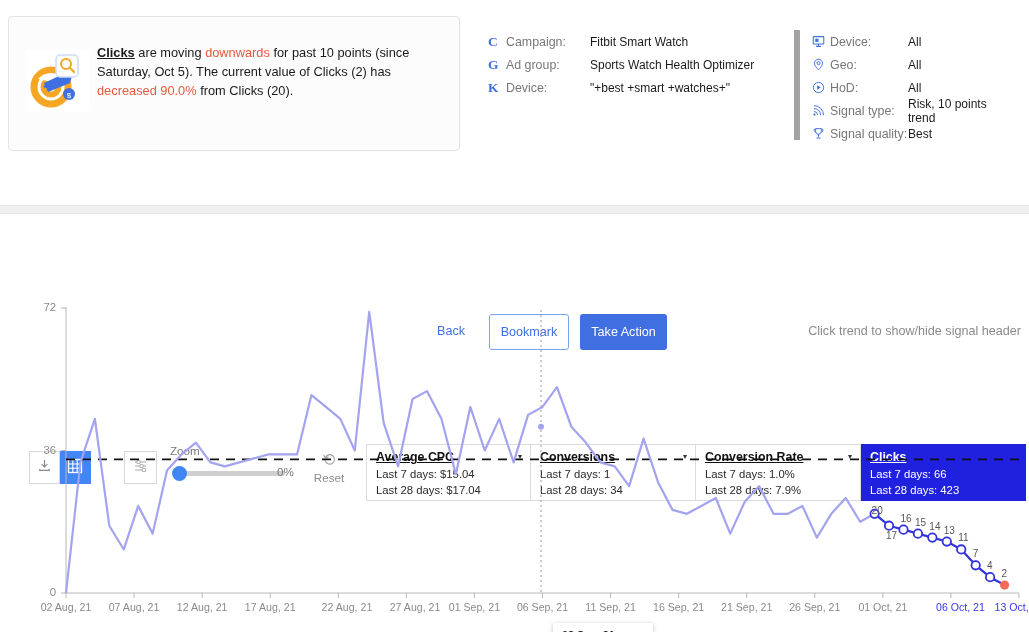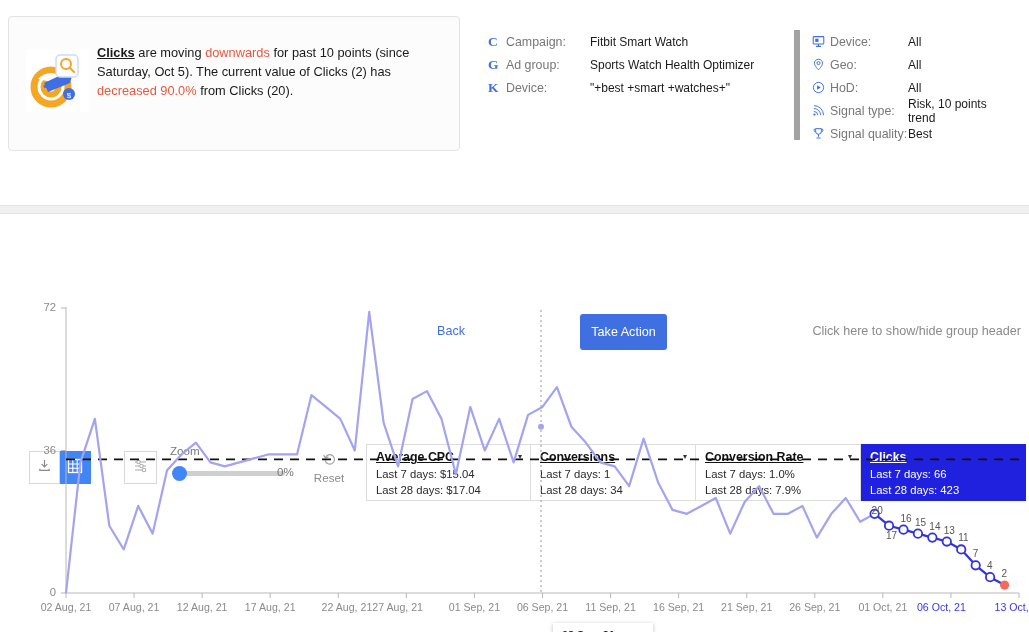--- a/index.html
+++ b/index.html
@@ -287,22 +287,23 @@
           </span>
           <span class="dlabel narrow">Signal quality:</span>
           <span class="dvalue">Best</span>
         </div>
       </div>
     </div>
   </div>
 
   <div class="action-bar">
     <div class="btn-back">Back</div>
+    <div class="btn-bookmark">Bookmark</div>
     <div class="btn-takeaction">Take Action</div>
-    <div class="toggle-hint">Click here to show/hide group header</div>
+    <div class="toggle-hint">Click trend to show/hide signal header</div>
   </div>
 
   <div class="divider-band"></div>
 
   <div class="toolbar">
 
     <div class="btn-group">
       <div class="tb-btn">
         <span>
           <svg width="15" height="15" viewBox="0 0 16 16">
@@ -422,29 +423,29 @@
 
     </div>
   <div class="ytick" style="left: 30px; top: 286px;">0</div>
       <div class="ytick" style="left: 30px; top: 143.5px;">36</div>
       <div class="ytick" style="left: 30px; top: 1px;">72</div>
       <div class="xtick" style="left: 32px; top: 301px; width: 68px; text-align: center;">02 Aug, 21</div>
       <div class="xtick" style="left: 100.071px; top: 301px; width: 68px; text-align: center;">07 Aug, 21</div>
       <div class="xtick" style="left: 168.143px; top: 301px; width: 68px; text-align: center;">12 Aug, 21</div>
       <div class="xtick" style="left: 236.214px; top: 301px; width: 68px; text-align: center;">17 Aug, 21</div>
       <div class="xtick" style="left: 304.286px; top: 301px; width: 68px; text-align: right;">22 Aug, 21</div>
-      <div class="xtick" style="left: 372.357px; top: 301px; width: 68px; text-align: left;">27 Aug, 21</div>
+      <div class="xtick" style="left: 372.357px; top: 301px; width: 68px; text-align: right;">27 Aug, 21</div>
       <div class="xtick" style="left: 440.429px; top: 301px; width: 68px; text-align: center;">01 Sep, 21</div>
       <div class="xtick" style="left: 508.5px; top: 301px; width: 68px; text-align: center;">06 Sep, 21</div>
       <div class="xtick" style="left: 576.571px; top: 301px; width: 68px; text-align: center;">11 Sep, 21</div>
       <div class="xtick" style="left: 644.643px; top: 301px; width: 68px; text-align: center;">16 Sep, 21</div>
       <div class="xtick" style="left: 712.714px; top: 301px; width: 68px; text-align: center;">21 Sep, 21</div>
       <div class="xtick" style="left: 780.786px; top: 301px; width: 68px; text-align: center;">26 Sep, 21</div>
       <div class="xtick" style="left: 848.857px; top: 301px; width: 68px; text-align: center;">01 Oct, 21</div>
-      <div class="xtick hl" style="left: 916.929px; top: 301px; width: 68px; text-align: left;">06 Oct, 21</div>
+      <div class="xtick hl" style="left: 916.929px; top: 301px; width: 68px; text-align: right;">06 Oct, 21</div>
       <div class="xtick hl" style="left: 985px; top: 301px; width: 68px; text-align: center;">13 Oct, 21</div>
       <div class="pt-label" style="left: 871.606px; top: 196.833px; margin-top: 8px;">20</div>
       <div class="pt-label" style="left: 886.045px; top: 229.708px;">17</div>
       <div class="pt-label" style="left: 900.485px; top: 212.667px;">16</div>
       <div class="pt-label" style="left: 914.924px; top: 216.625px;">15</div>
       <div class="pt-label" style="left: 929.364px; top: 220.583px;">14</div>
       <div class="pt-label" style="left: 943.803px; top: 224.542px;">13</div>
       <div class="pt-label" style="left: 958.242px; top: 232.458px;">11</div>
       <div class="pt-label" style="left: 972.682px; top: 248.292px;">7</div>
       <div class="pt-label" style="left: 987.121px; top: 260.167px;">4</div>

